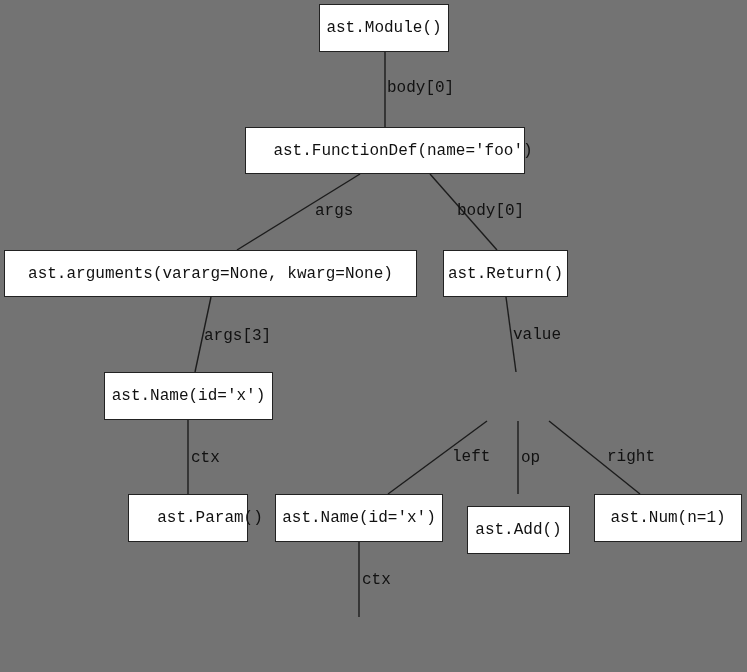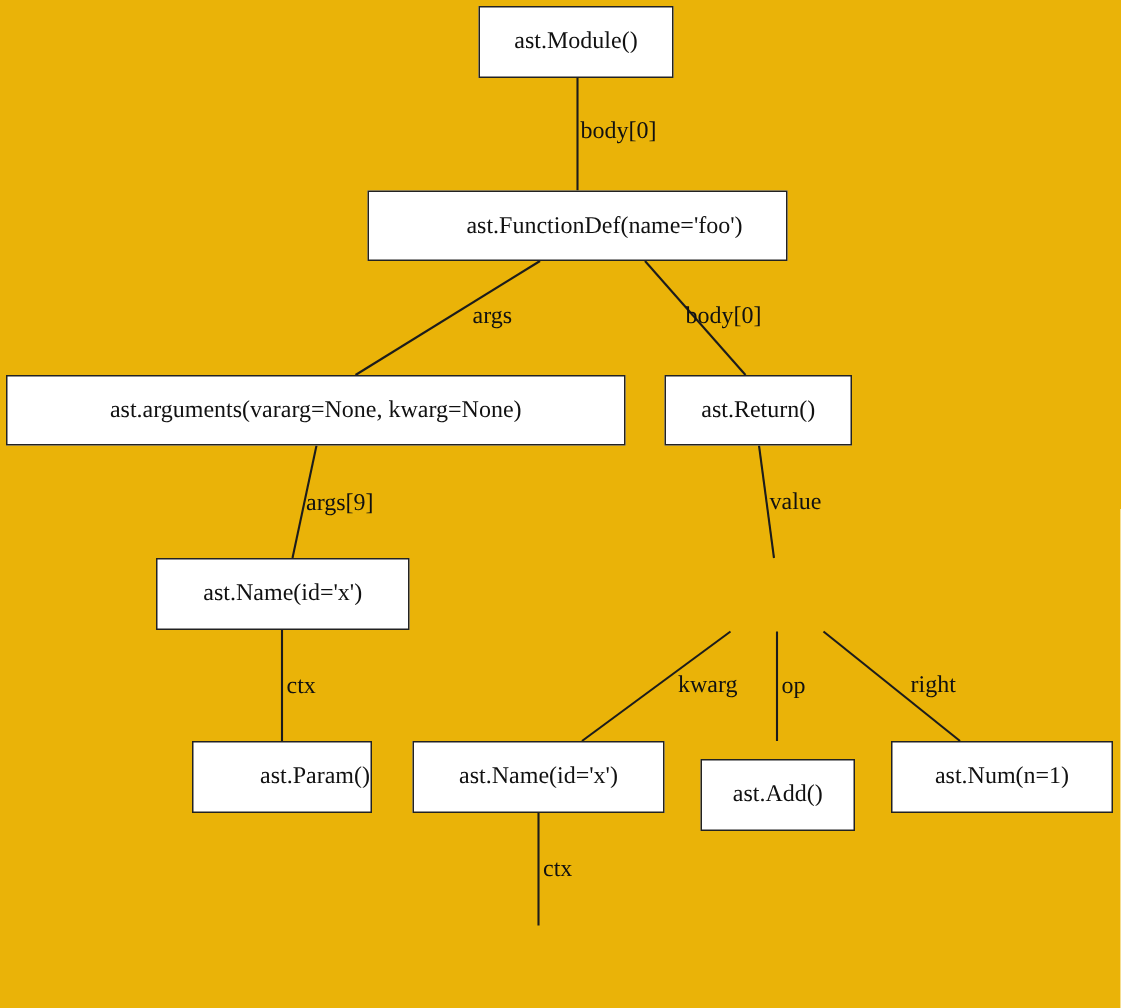--- a/index.html
+++ b/index.html
@@ -4,22 +4,22 @@
 <style>
   html, body {
     margin: 0;
     padding: 0;
     background: #ffffff;
   }
   #canvas {
     position: relative;
     width: 747px;
     height: 672px;
-    background: #eab308;
-    font-family: Liberation Serif, serif;
+    background: #737373;
+    font-family: Liberation Mono, monospace;
     color: #111111;
     overflow: hidden;
   }
   #edges {
     position: absolute;
     left: 0;
     top: 0;
     width: 747px;
     height: 672px;
   }
@@ -72,21 +72,21 @@
   <div class="node" style="left:443px; top:250px; width:125px; height:47px;">ast.Return()</div>
   <div class="node" style="left:104px; top:372px; width:169px; height:48px;">ast.Name(id='x')</div>
   <div class="node" style="left:128px; top:494px; width:120px; height:48px;padding-left:44px;">ast.Param()</div>
   <div class="node" style="left:275px; top:494px; width:168px; height:48px;">ast.Name(id='x')</div>
   <div class="node" style="left:467px; top:494px; width:103px; height:48px;margin-top:12px;">ast.Add()</div>
   <div class="node" style="left:594px; top:494px; width:148px; height:48px;">ast.Num(n=1)</div>
 
   <div class="edge-label" style="left:387px; top:88px;">body[0]</div>
   <div class="edge-label" style="left:315px; top:211px;">args</div>
   <div class="edge-label" style="left:457px; top:211px;">body[0]</div>
-  <div class="edge-label" style="left:204px; top:336px;">args[9]</div>
+  <div class="edge-label" style="left:204px; top:336px;">args[3]</div>
   <div class="edge-label" style="left:513px; top:335px;">value</div>
   <div class="edge-label" style="left:191px; top:458px;">ctx</div>
-  <div class="edge-label" style="left:452px; top:457px;">kwarg</div>
+  <div class="edge-label" style="left:452px; top:457px;">left</div>
   <div class="edge-label" style="left:521px; top:458px;">op</div>
   <div class="edge-label" style="left:607px; top:457px;">right</div>
   <div class="edge-label" style="left:362px; top:580px;">ctx</div>
 
 </div>
 
 </body></html>

